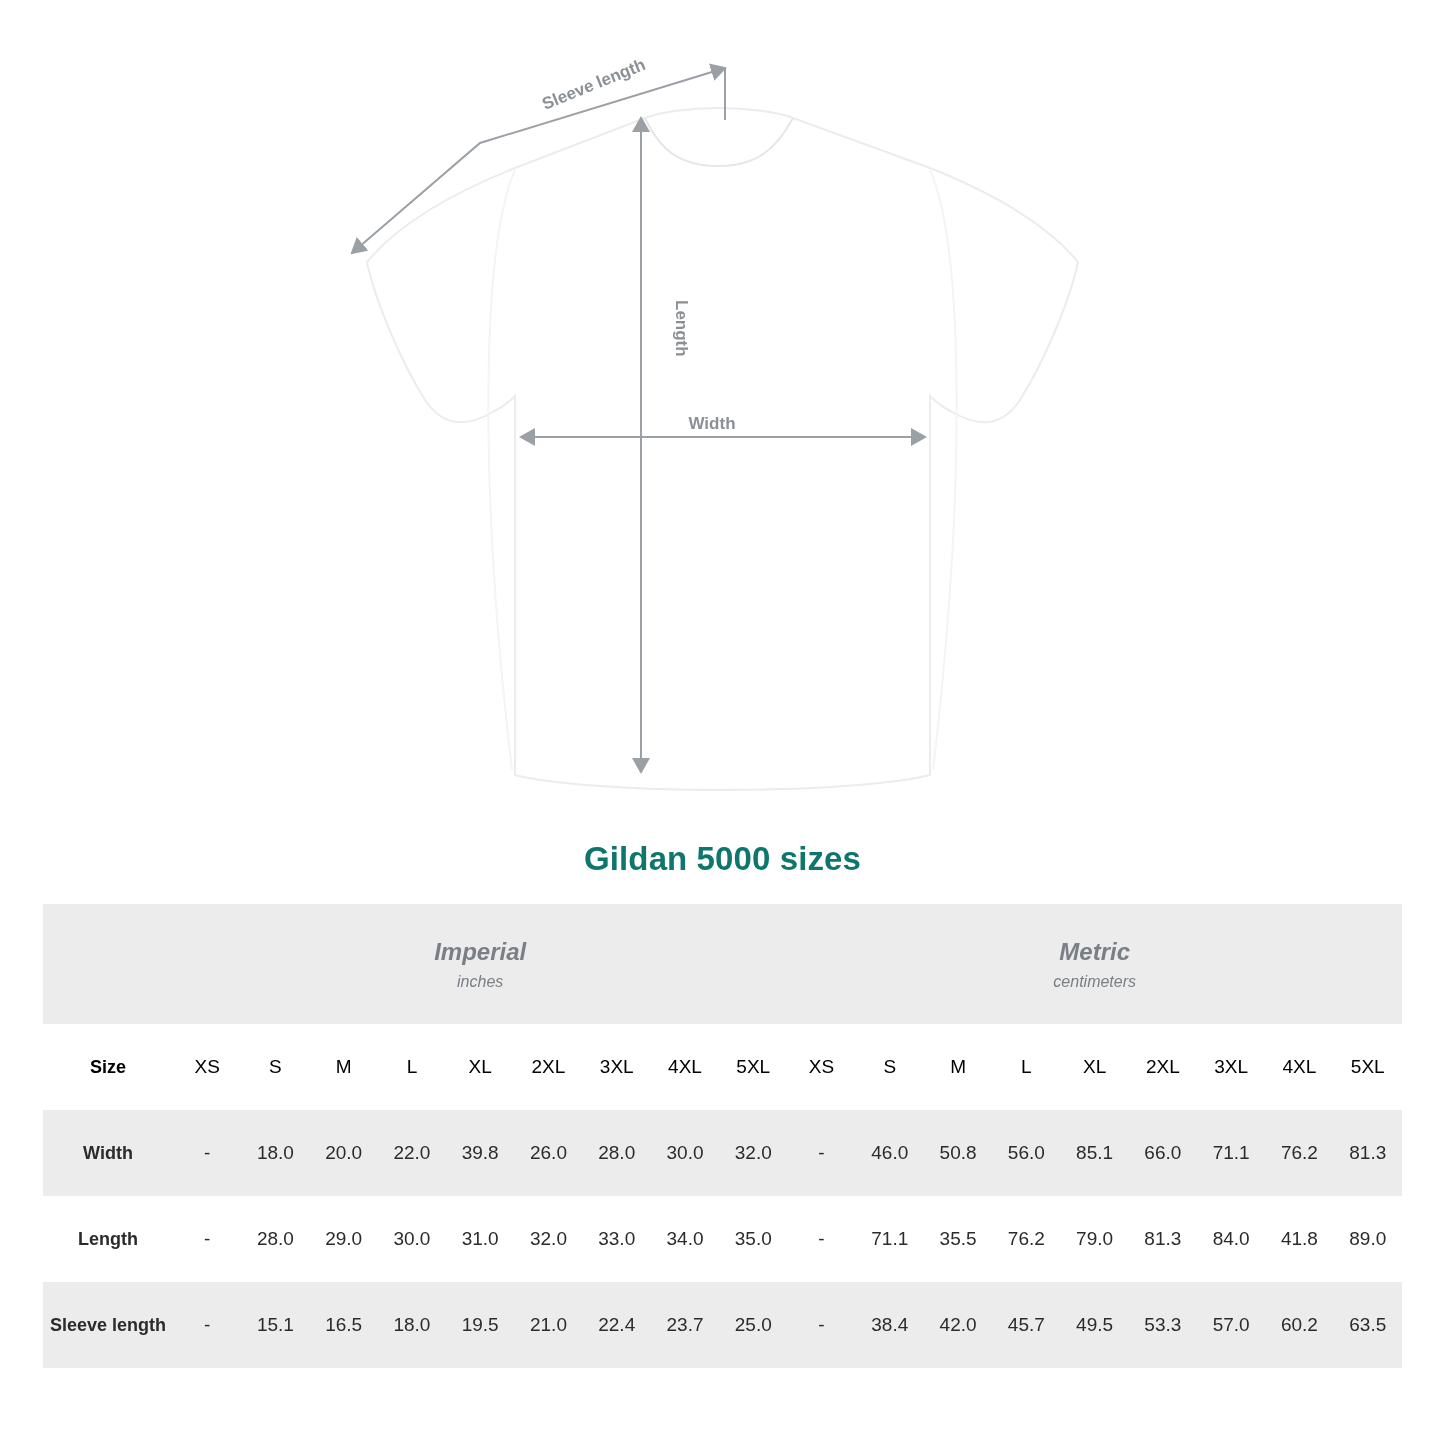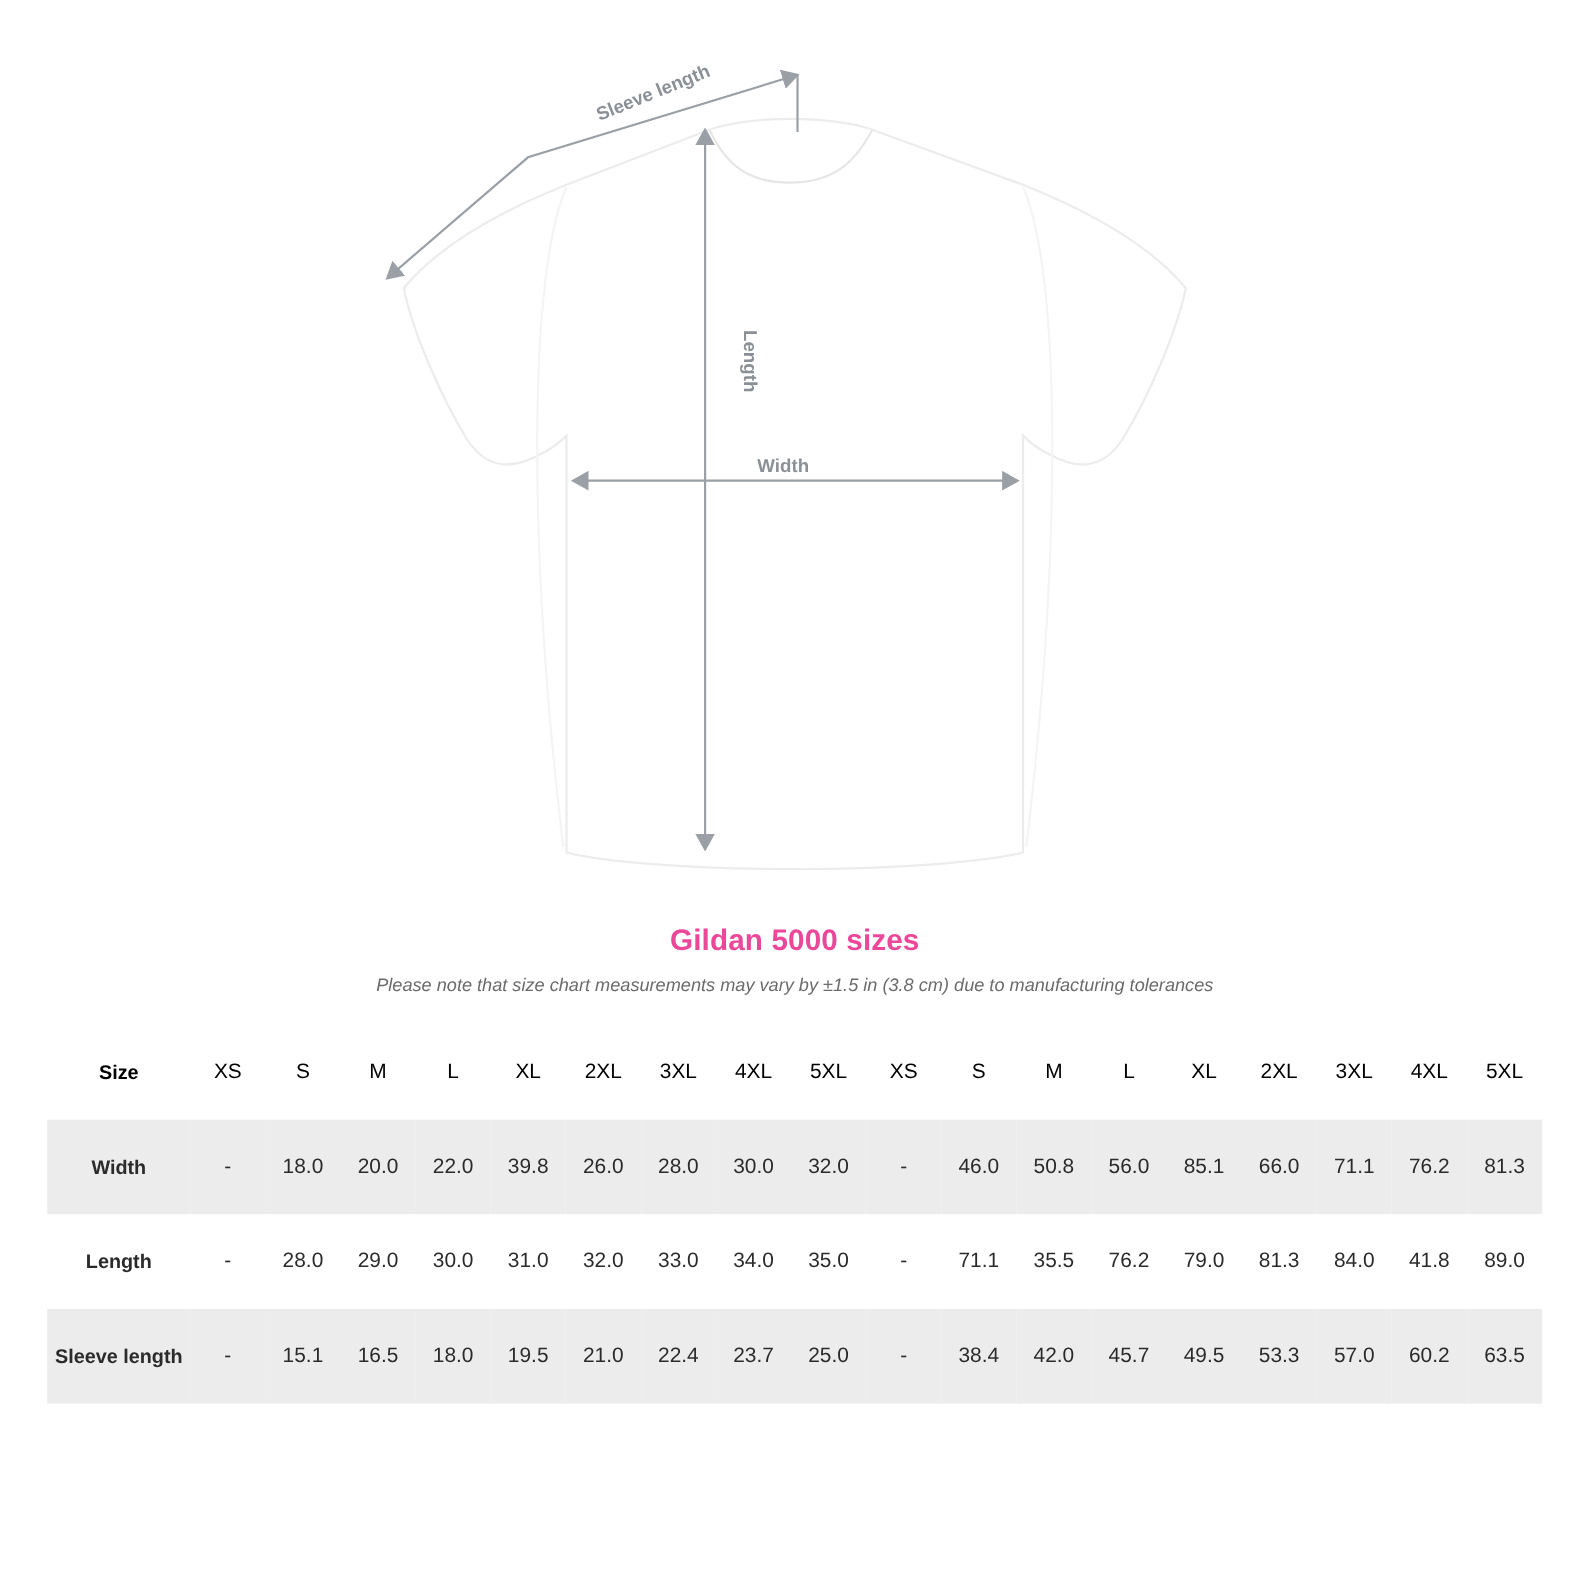--- a/index.html
+++ b/index.html
@@ -29,23 +29,23 @@
   .illustration svg {
     display: block;
   }
 
   
   .title-block {
     text-align: center;
     margin-top: 10px;
   }
   .chart-title {
-    font-size: 27px;
-    font-weight: bold;
-    color: #ec4899;
+    font-size: 33px;
+    font-weight: bold;
+    color: #0f766e;
     letter-spacing: 0.1px;
   }
   .chart-note {
     font-size: 16.5px;
     font-style: italic;
     color: #6b6b6b;
     margin-top: 16px;
   }
 
   
@@ -161,31 +161,41 @@
 
       <g>
         <line x1="521" y1="437" x2="925" y2="437" stroke="#9aa0a6" stroke-width="2" marker-start="url(#arrowStart)" marker-end="url(#arrowEnd)"></line>
         <text x="712" y="429" fill="#8b9096" font-family="Liberation Sans, sans-serif" font-size="17" font-weight="bold" text-anchor="middle">Width</text>
       </g>
     </svg>
   </div>
 
   <div class="title-block">
     <div class="chart-title">Gildan 5000 sizes</div>
-    <div class="chart-note">Please note that size chart measurements may vary by ±1.5 in (3.8 cm) due to manufacturing tolerances</div>
   </div>
 
   <div class="table-wrap">
     <table class="size-table">
       <colgroup>
         <col class="col-label">
         <col span="9">
         <col span="9">
       </colgroup>
       <tbody>
+        <tr class="unit-header">
+          <td></td>
+          <td colspan="9">
+            <div class="unit-name">Imperial</div>
+            <div class="unit-sub">inches</div>
+          </td>
+          <td colspan="9">
+            <div class="unit-name">Metric</div>
+            <div class="unit-sub">centimeters</div>
+          </td>
+        </tr>
 
         <tr class="sizes-row">
           <td class="rowlabel">Size</td>
           <td>XS</td>
           <td>S</td>
           <td>M</td>
           <td>L</td>
           <td>XL</td>
           <td>2XL</td>
           <td>3XL</td>

